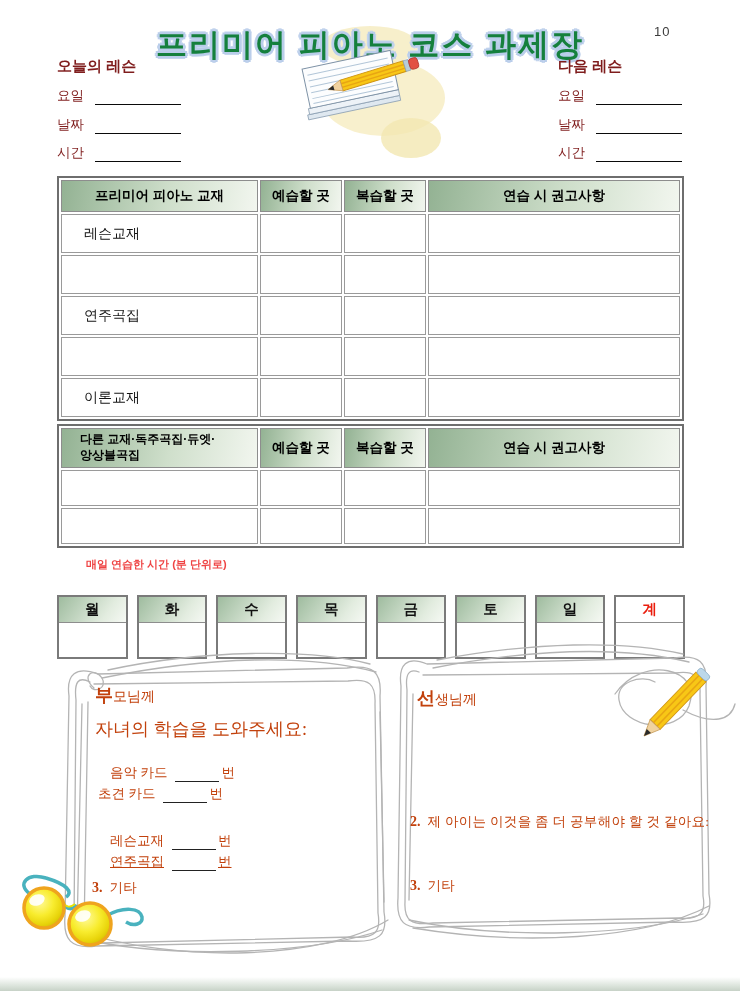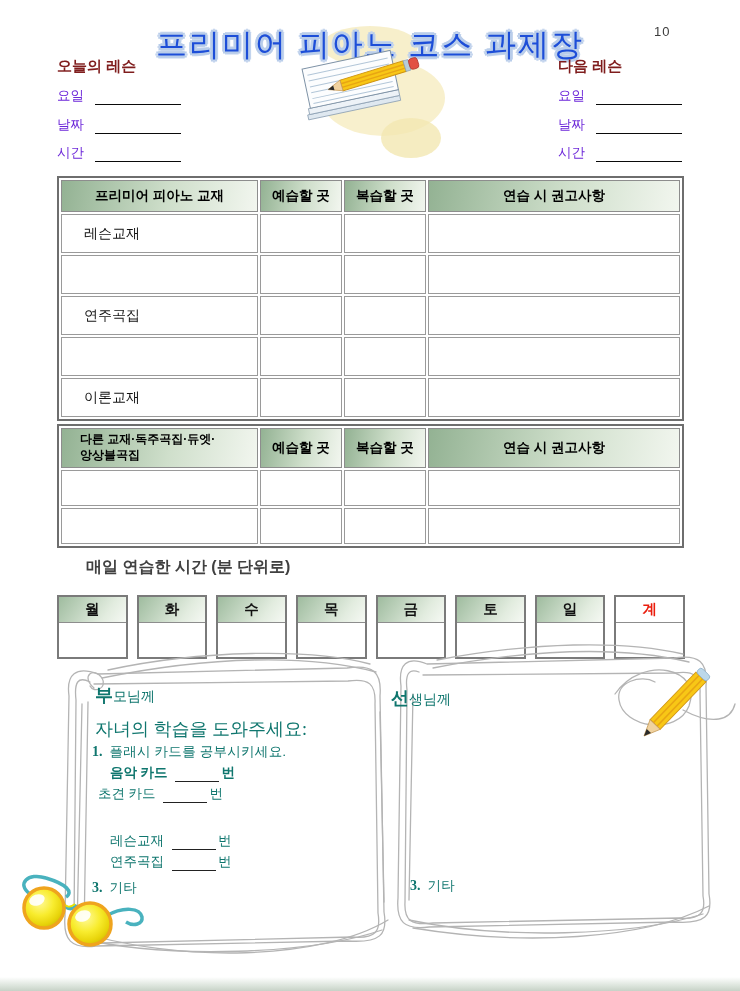--- a/index.html
+++ b/index.html
@@ -4,61 +4,61 @@
 <style>
   html,body{margin:0;padding:0;background:#fff;}
   .page{position:relative;width:740px;height:991px;background:#ffffff;overflow:hidden;
         font-family:"Liberation Sans",sans-serif;color:#111;}
 
   .page-num{position:absolute;left:654px;top:24px;font-size:13px;color:#3c3c3c;letter-spacing:1px;}
 
   .title-blob{position:absolute;left:322px;top:26px;width:96px;height:40px;border-radius:50%;
               background:#f6ecc2;opacity:.85;}
   .main-title{position:absolute;left:0;top:24px;width:740px;margin:0;text-align:center;
-              font-size:31px;font-weight:normal;letter-spacing:2px;color:#1d4ed8;
+              font-size:31px;font-weight:bold;letter-spacing:2px;color:#15803d;
               text-shadow:-2px -2px 0 #b9cdea,2px -2px 0 #b9cdea,-2px 2px 0 #b9cdea,2px 2px 0 #b9cdea,
                           -3px 0 0 #c6d6ee,3px 0 0 #c6d6ee,0 -3px 0 #c6d6ee,0 3px 0 #c6d6ee;}
 
   .lesson-block{position:absolute;top:57px;width:210px;}
   .lesson-block.today{left:57px;}
   .lesson-block.next{left:558px;}
   .lesson-heading{font-size:15px;font-weight:bold;color:#7f1d1d;}
   .field-row{position:absolute;left:0;height:20px;white-space:nowrap;}
   .field-row .flabel{display:inline-block;width:34px;font-family:"Liberation Serif",serif;
-                     font-size:13.5px;color:#6d28d9;vertical-align:bottom;}
+                     font-size:13.5px;color:#7f1d1d;vertical-align:bottom;}
   .field-row .fline{display:inline-block;width:86px;height:14px;border-bottom:1.6px solid #0a0a0a;
                     vertical-align:bottom;margin-left:4px;}
   .field-row.r1{top:30px}.field-row.r2{top:59px}.field-row.r3{top:87px}
 
   .sheet-table{position:absolute;border-collapse:separate;border-spacing:2px;
                border:2px solid #6e6e6e;background:#fff;table-layout:fixed;}
   .sheet-table th{background:linear-gradient(100deg,#93b293 0%,#cfdfcb 55%,#f2f6ef 100%);
                   font-size:13.5px;font-weight:bold;color:#000;border:1px solid #8d8d8d;
                   text-align:center;padding:0;}
   .sheet-table td{border:1px solid #9a9a9a;background:#fff;padding:0;}
   .t1{left:57px;top:176px;width:627px;}
   .t1 th{height:30px;}
   .t1 td{height:37px;}
   .t2{left:57px;top:424px;width:627px;}
   .t2 th{height:38px;}
   .t2 td{height:34px;}
   td.row-label{font-family:"Liberation Serif",serif;font-size:14px;text-align:left;padding-left:22px;}
   th.multi{text-align:left;padding-left:18px;font-size:12px;line-height:1.3;}
 
-  .practice-heading{position:absolute;left:86px;top:557px;font-size:16px;font-weight:bold;color:#404040;}
+  .practice-heading{position:absolute;left:86px;top:557px;font-size:11px;font-weight:bold;color:#ef4444;}
   .week{position:absolute;left:57px;top:595px;width:628px;display:flex;gap:9px;}
   .day-box{flex:1;border:2px solid #7a7a7a;background:#fff;}
   .day-head{height:25px;border-bottom:1.5px solid #8d8d8d;display:flex;align-items:center;
             justify-content:center;font-size:14.5px;font-weight:bold;
             background:linear-gradient(125deg,#9fbc9f 0%,#e2ecdf 70%,#f6f9f4 100%);}
   .day-body{height:34px;background:#fff;}
   .day-box.total .day-head{background:#ffffff;color:#ea1c0c;}
 
   svg.sketch, svg.illus{position:absolute;}
-  .note-text{position:absolute;font-family:"Liberation Serif",serif;color:#0f766e;white-space:nowrap;}
+  .note-text{position:absolute;font-family:"Liberation Serif",serif;color:#c2410c;white-space:nowrap;}
   .box-heading .initial{font-size:18px;font-weight:bold;}
   .box-heading .rest{font-size:14px;}
   .intro-line{font-size:18px;}
   .item .num{font-size:14px;font-weight:bold;margin-right:7px;}
   .item .itext{font-size:13.5px;letter-spacing:.3px;}
   .sub-row{font-size:13.5px;}
   .sub-row .blank{display:inline-block;width:44px;height:13px;border-bottom:1.3px solid #222;
                   margin-left:8px;margin-right:2px;vertical-align:bottom;}
   .bottom-bar{position:absolute;left:0;bottom:0;width:740px;height:14px;
               background:linear-gradient(180deg,#ffffff 0%,#dde5dd 60%,#c7d2c7 100%);}
@@ -268,43 +268,43 @@
       <polygon points="7,-3 7,3 0,0" fill="#2a2a2a"></polygon>
       <rect x="82" y="-7" width="7" height="14" rx="3" fill="#bcd8ea" stroke="#8fb0c8" stroke-width="0.8"></rect>
     </g>
   </svg>
 
   <div class="note-text box-heading" style="left:95px;top:683px;">
     <span class="initial">부</span><span class="rest">모님께</span>
   </div>
   <div class="note-text intro-line" style="left:95px;top:717px;">자녀의 학습을 도와주세요:</div>
 
-  <div class="note-text item" style="left:92px;top:742px;">
-    <span class="num">1.</span><span class="itext">플래시 카드를 공부시키세요.</span>
-  </div>
-  <div class="note-text sub-row" style="left:110px;top:764px;font-weight:bold;">
+  <div class="note-text sub-row" style="left:110px;top:764px;">
     <span>음악 카드</span><span class="blank"></span><span>번</span>
   </div>
   <div class="note-text sub-row" style="left:98px;top:785px;">
     <span>초견 카드</span><span class="blank"></span><span>번</span>
   </div>
 
   <div class="note-text sub-row" style="left:110px;top:832px;">
     <span>레슨교재</span><span class="blank"></span><span>번</span>
   </div>
-  <div class="note-text sub-row" style="left:110px;top:853px;">
+  <div class="note-text sub-row" style="left:110px;top:853px;text-decoration:underline;">
     <span>연주곡집</span><span class="blank"></span><span>번</span>
   </div>
 
   <div class="note-text item" style="left:92px;top:878px;">
     <span class="num">3.</span><span class="itext">기타</span>
   </div>
 
-  <div class="note-text box-heading" style="left:391px;top:686px;">
+  <div class="note-text box-heading" style="left:417px;top:686px;">
     <span class="initial">선</span><span class="rest">생님께</span>
+  </div>
+  <div class="note-text item" style="left:410px;top:812px;">
+    <span class="num">2.</span><span class="itext">제 아이는 이것을 좀 더 공부해야 할 것 같아요:</span>
   </div>
   <div class="note-text item" style="left:410px;top:876px;">
     <span class="num">3.</span><span class="itext">기타</span>
   </div>
 
   <svg class="illus" style="left:8px;top:864px;" width="148" height="112" viewBox="0 0 148 112">
     <defs>
       <radialGradient id="lensGrad" cx="40%" cy="35%" r="75%">
         <stop offset="0%" stop-color="#fffa9a"></stop>
         <stop offset="45%" stop-color="#f8ec2e"></stop>

